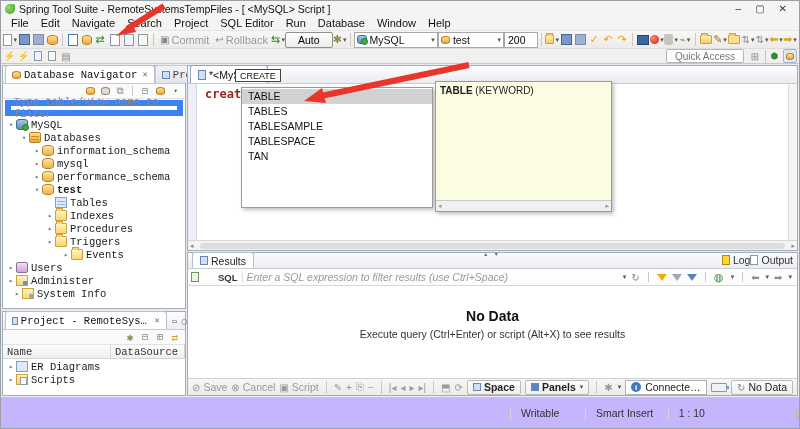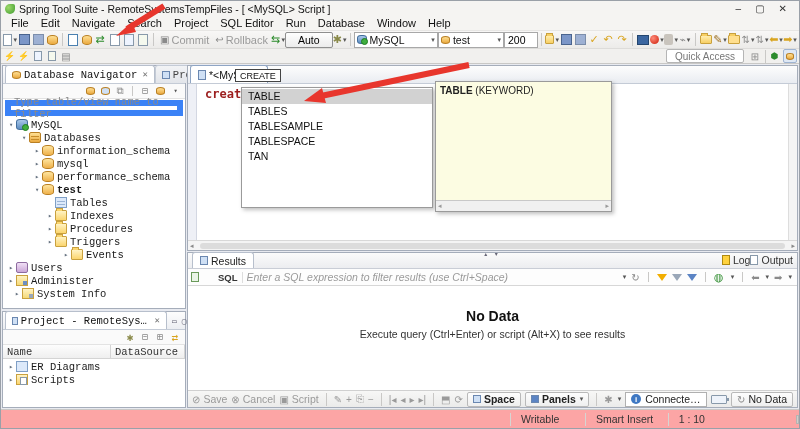--- a/index.html
+++ b/index.html
@@ -138,21 +138,21 @@
   .res-bottom { height:17px; border-top:1px solid #d0d0d0; background:linear-gradient(#f7f7f6,#ebebea); display:flex; align-items:center; padding:0 4px; gap:4px; white-space:nowrap; overflow:hidden; }
   .rb-btn { display:flex; align-items:center; gap:3px; color:#9a9a9a; font-size:10.5px; }
   .rb-ic { font-size:10px; color:#9a9a9a; }
   .rb-frame { display:flex; align-items:center; gap:3px; border:1px solid #b9b9b9; background:linear-gradient(#fdfdfd,#efefef); border-radius:2px; height:15px; padding:0 5px; font-size:10.5px; color:#222; }
   .conn-box { display:flex; align-items:center; gap:4px; border:1px solid #b0b0b0; background:#fff; height:15px; padding:0 5px; font-size:10.5px; min-width:0; }
   .info-i { width:10px; height:10px; border-radius:50%; background:#3f78c3; color:#fff; font-size:8px; font-weight:bold; display:inline-flex; align-items:center; justify-content:center; flex:none; }
   .battery { width:16px; height:9px; border:1px solid #8899aa; border-radius:1px; position:relative; background:#eef3fa; }
   .battery:after { content:""; position:absolute; right:-3px; top:2px; width:2px; height:3px; background:#8899aa; }
 
   
-  .statusbar { height:19px; background:#fca5a5; border-top:1px solid #c9c8c6; display:flex; align-items:center; font-size:10.5px; color:#333; }
+  .statusbar { height:31px; background:#c4b5fd; border-top:1px solid #c9c8c6; display:flex; align-items:center; font-size:10.5px; color:#333; }
   .sb-cell { padding:0 10px; height:13px; line-height:13px; border-right:1px solid #d6d5d3; }
   .sb-fill { flex:0 0 510px; border-right:1px solid #d6d5d3; height:13px; }
   .sb-knob { width:3px; height:9px; background:#d0cfcd; border:1px solid #b5b4b2; margin-left:60px; }
 
   .arrows { position:absolute; left:0; top:0; width:800px; height:429px; pointer-events:none; z-index:9; }
 </style>
 </head>
 <body>
 
 <div class="window">

